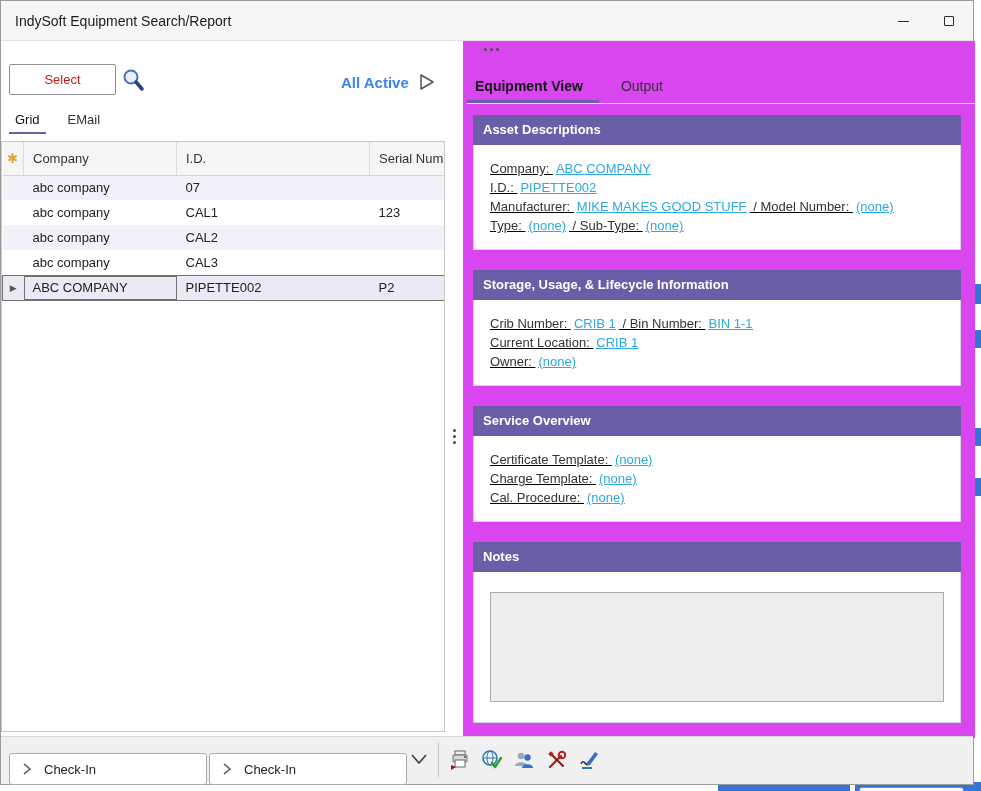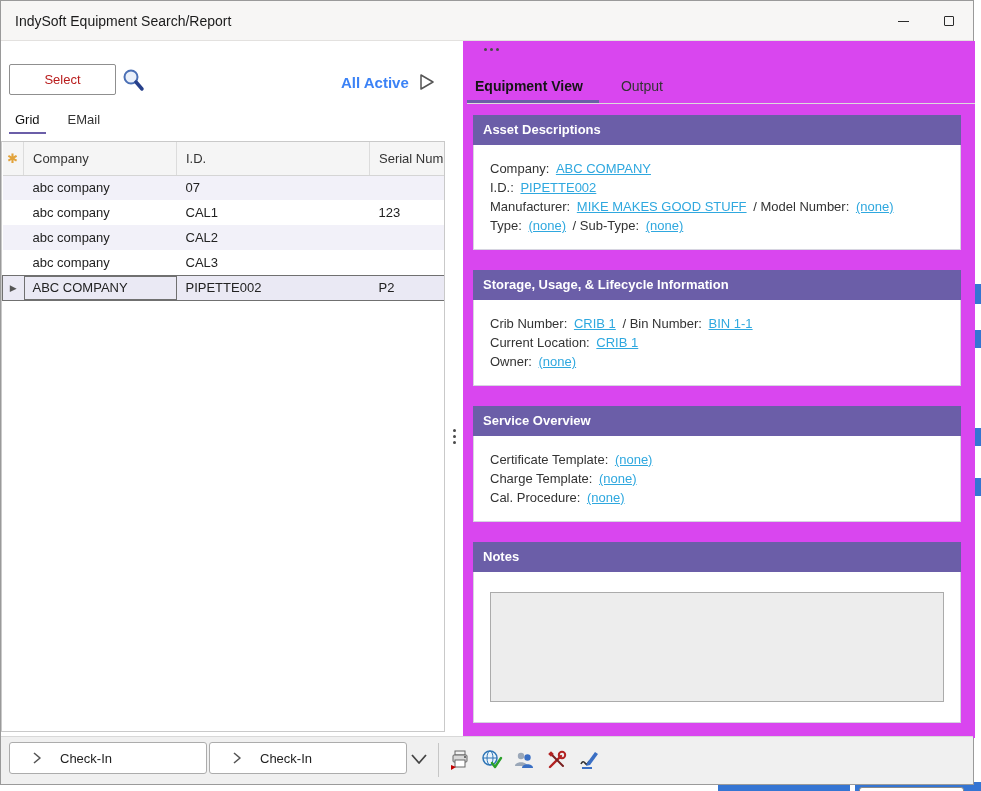--- a/index.html
+++ b/index.html
@@ -58,29 +58,29 @@
 
   
   .right-pane { position:absolute; left:462px; top:40px; width:512px; height:697px; background:#d946ef; }
   .right-tabs { position:absolute; left:4px; right:0; top:30px; height:33px; border-bottom:1px solid #DCDCDC; display:flex; }
   .rtab { font-size:14px; color:#333; padding:7px 16px 5px 8px; margin-right:14px; cursor:pointer; border-bottom:3px solid transparent; }
   .rtab.active { font-weight:bold; color:#151515; border-bottom:3px solid #6B5EA8; }
 
   .sections { position:absolute; left:10px; right:14px; top:74px; bottom:0; overflow:hidden; }
   .section { margin-bottom:20px; }
   .sec-header { height:30px; line-height:30px; background:#6B5EA8; color:#fff; font-size:13px; font-weight:bold; padding-left:10px; }
-  .sec-body { background:#fff; border:1px solid #D6D4E0; border-top:none; padding:14px 16px 14px 16px; }
+  .sec-body { background:#fff; border:1px solid #D6D4E0; border-top:none; padding:14px 16px 14px 16px;text-decoration:underline; }
   .line { font-size:13px; line-height:19px; color:#333; }
   .link { color:#2FA8DF; text-decoration:underline; cursor:pointer; margin:0 3px; }
   .notes-box { height:110px; background:#EDEDED; border:1px solid #ABABAB; margin:6px 0 6px 0; }
 
   
   .bottom-bar { position:absolute; left:0; right:0; bottom:0; height:48px; background:#F0F0F0; border-top:1px solid #D8D8D8; }
-  .checkin { position:absolute; top:5px; width:198px; height:32px; background:#fff; border:1px solid #ACACAC; border-radius:3px;
-    display:flex; align-items:center; gap:16px; padding-left:20px; font-size:13px; color:#222; font-family:inherit; cursor:pointer; }
+  .checkin { position:absolute; top:16px; width:198px; height:32px; background:#fff; border:1px solid #ACACAC; border-radius:3px;
+    display:flex; align-items:center; gap:10px; padding-left:10px; font-size:13px; color:#222; font-family:inherit; cursor:pointer; }
   .chev-down { position:absolute; left:408px; top:14px; cursor:pointer; }
   .tsep { position:absolute; left:437px; top:6px; width:1px; height:34px; background:#C6C6C6; }
   .tool-btn { position:absolute; top:10px; width:26px; height:26px; display:flex; align-items:center; justify-content:center; cursor:pointer; }
   .ok-btn { position:absolute; right:9px; top:8px; width:105px; height:32px; background:#fff; border:1px solid #898989; border-radius:3px;
     font-size:13px; color:#222; font-family:inherit; cursor:pointer;margin-top:42px; }
   .ok-btn::first-letter { text-decoration:underline; }
 </style>
 </head>
 <body>
 

